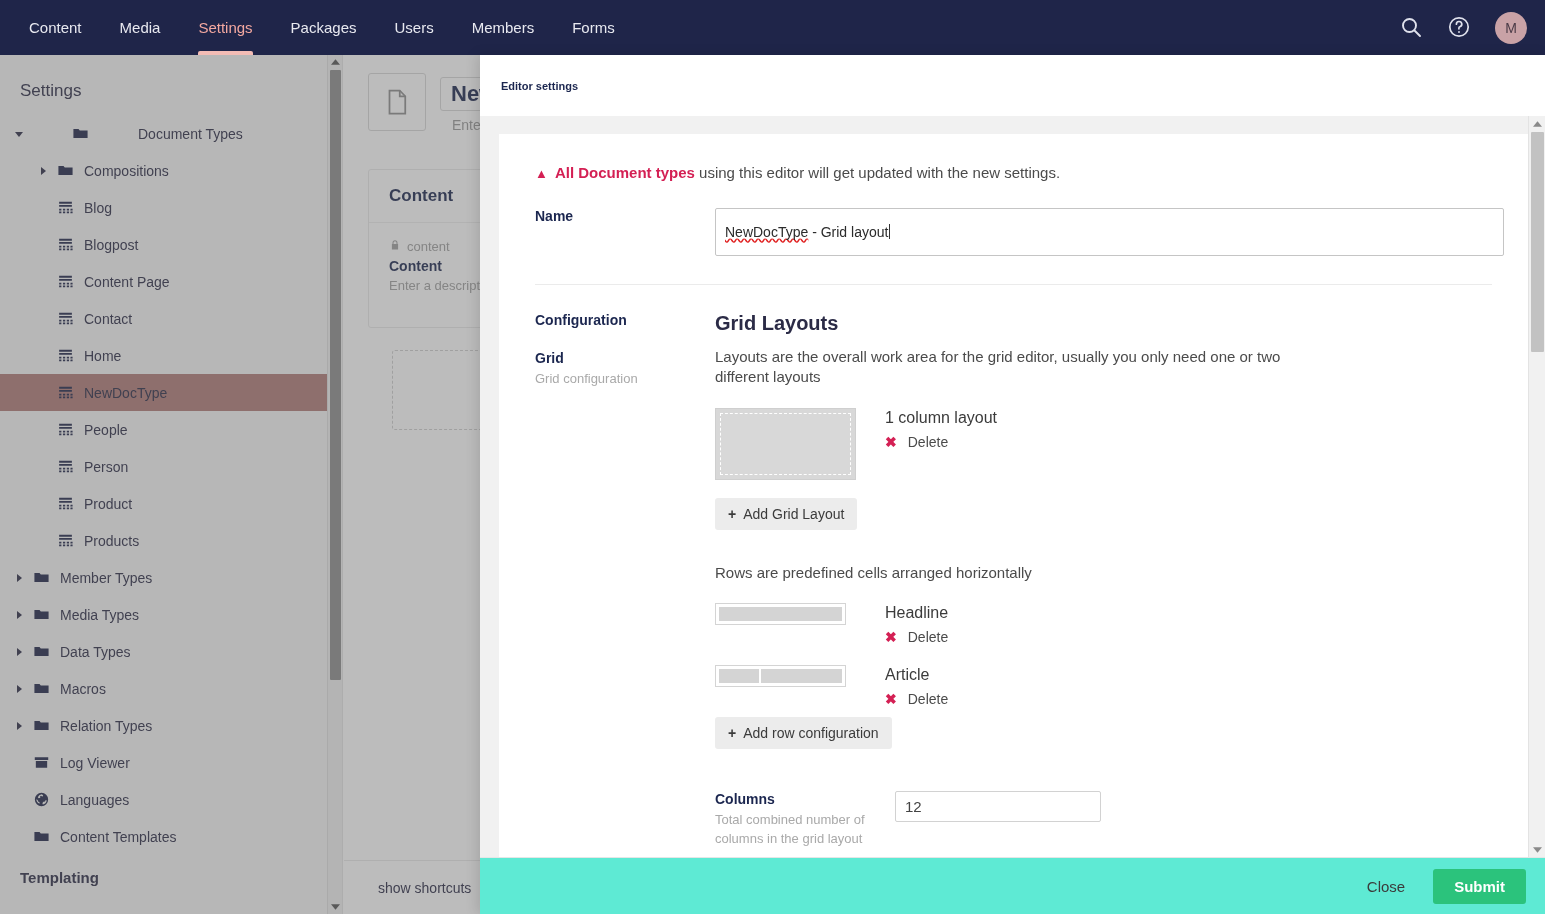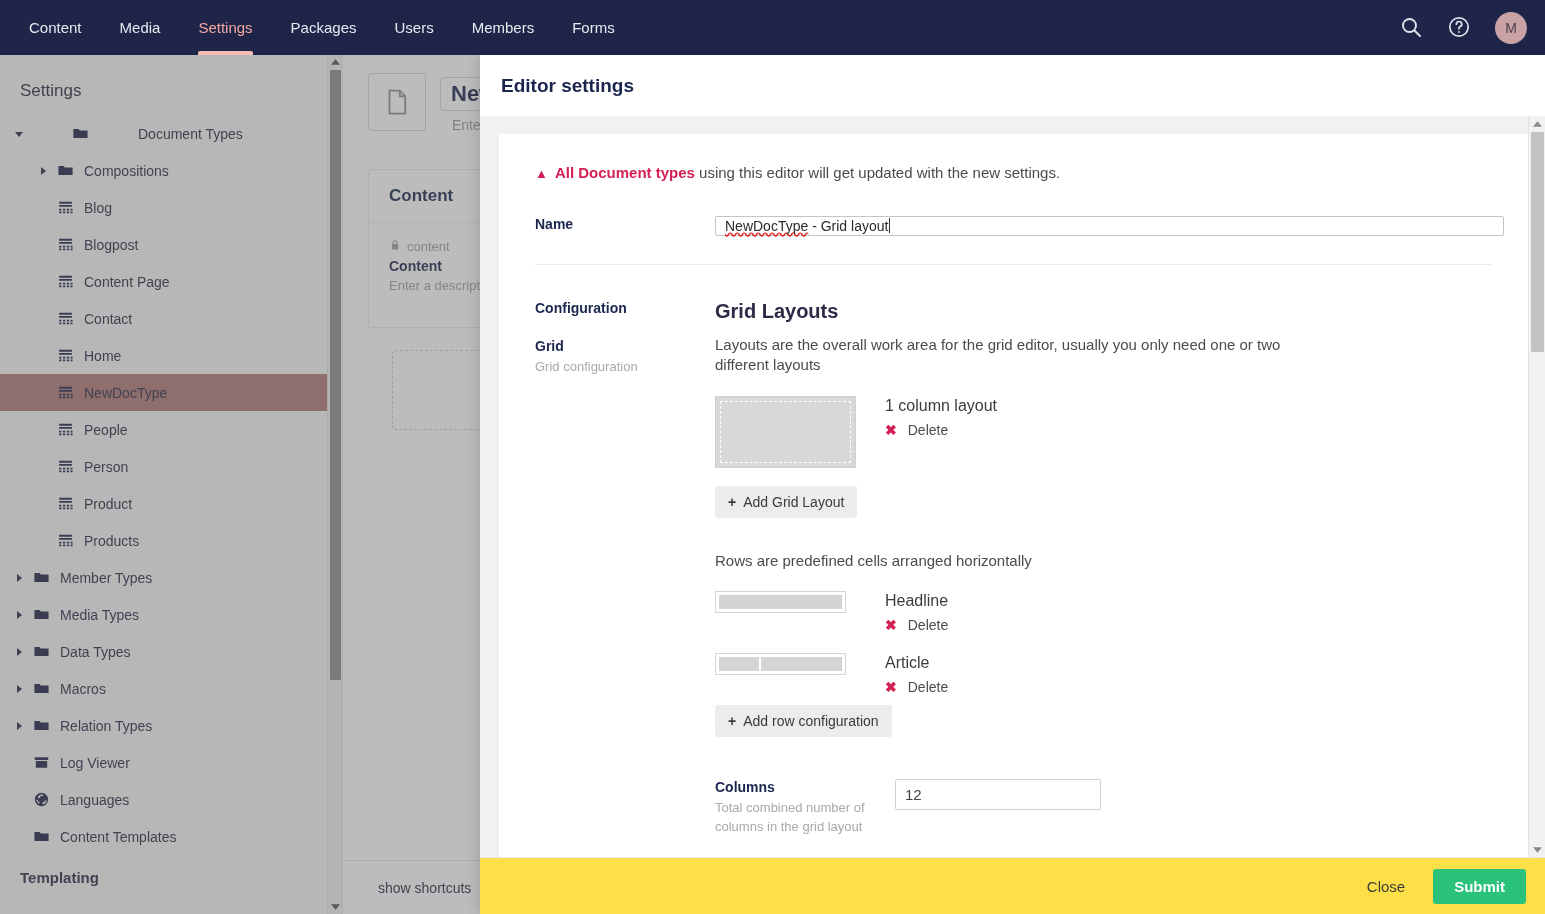--- a/index.html
+++ b/index.html
@@ -125,42 +125,42 @@
   }
 
   
   .modal {
     position: absolute; top: 55px; left: 480px; width: 1065px; height: 859px;
     background: #fff; display: flex; flex-direction: column;
     box-shadow: -3px 0 12px rgba(0,0,0,0.12);
   }
   .modal-header {
     height: 61px; display: flex; align-items: center; padding-left: 21px;
-    font-size: 19px; font-weight: bold; color: #1b264f; flex: 0 0 61px;
+    font-size: 11px; font-weight: bold; color: #1b264f; flex: 0 0 61px;
     background: #fff;
   }
   .modal-body {
     flex: 1; background: #f1f1f1; position: relative; overflow: hidden;
     padding: 18px 17px 0 19px;
   }
   .modal-card {
     background: #fff; min-height: 100%; padding: 30px 36px 40px 36px;
   }
   .warn-line { font-size: 15px; color: #4b4b4b; display: flex; align-items: baseline; gap: 7px; }
   .warn-strong { color: #d42054; font-weight: bold; }
   .warn-tri { color: #d42054; font-size: 13px; }
 
-  .row-block { display: flex; margin-top: 35px; }
+  .row-block { display: flex; margin-top: 27px; }
   .row-sep { border-bottom: 1px solid #ebebeb; margin-top: 28px; }
   .lbl-col { width: 180px; flex: 0 0 180px; }
   .lbl-main { font-size: 14px; font-weight: bold; color: #1b264f; }
   .lbl-sub { font-size: 13px; color: #a9a9a9; margin-top: 4px; line-height: 1.45; }
   .field-col { flex: 1; }
   .text-input {
-    width: 789px; height: 20px; border: 1px solid #c5c5c5; border-radius: 2px;
+    width: 789px; height: 48px; border: 1px solid #c5c5c5; border-radius: 2px;
     padding: 0 9px; font-size: 14px; color: #2b2b2b; background: #fff;
     display: flex; align-items: center;
   }
   .spell { text-decoration: underline wavy #e02020; text-decoration-skip-ink: none; }
   .caret-bar {
     display: inline-block; width: 1px; height: 15px; background: #333;
     vertical-align: -2px; margin-left: 1px;
   }
   .num-input {
     width: 206px; height: 31px; border: 1px solid #d2d2d2; border-radius: 2px;
@@ -204,21 +204,21 @@
   }
   .ms-thumb {
     position: absolute; left: 2px; width: 13px; background: #c2c2c2; border-radius: 1px;
   }
   .ms-arrow {
     position: absolute; left: 0; width: 17px; height: 15px;
     display: flex; align-items: center; justify-content: center; color: #8a8a8a;
   }
 
   .modal-footer {
-    height: 57px; flex: 0 0 57px; background: #fde047; border-top: 1px solid #e6e6e6;
+    height: 57px; flex: 0 0 57px; background: #5eead4; border-top: 1px solid #e6e6e6;
     display: flex; align-items: center; justify-content: flex-end;
     padding-right: 19px; gap: 22px;
   }
   .btn-close {
     font-size: 15px; color: #3b3b3b; background: none; border: none; cursor: pointer;
     font-family: "Liberation Sans", sans-serif;
   }
   .btn-submit {
     background: #2bc37c; color: #fff; font-size: 15px; font-weight: bold;
     border: none; border-radius: 3px; padding: 9px 21px; cursor: pointer;

